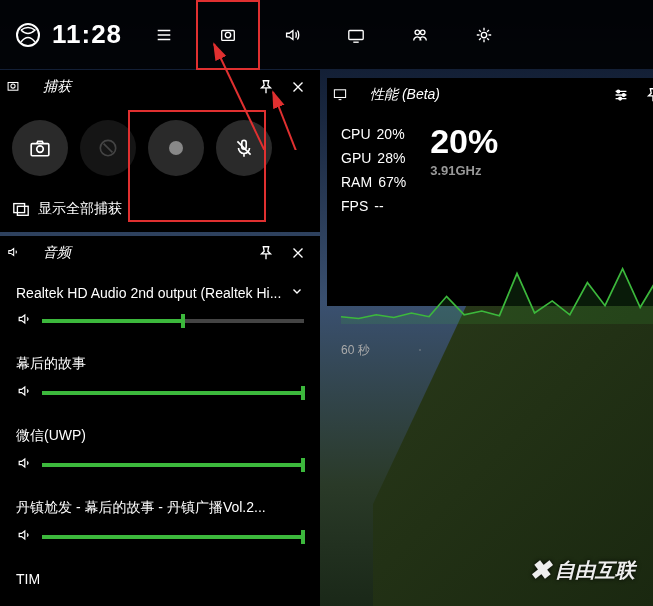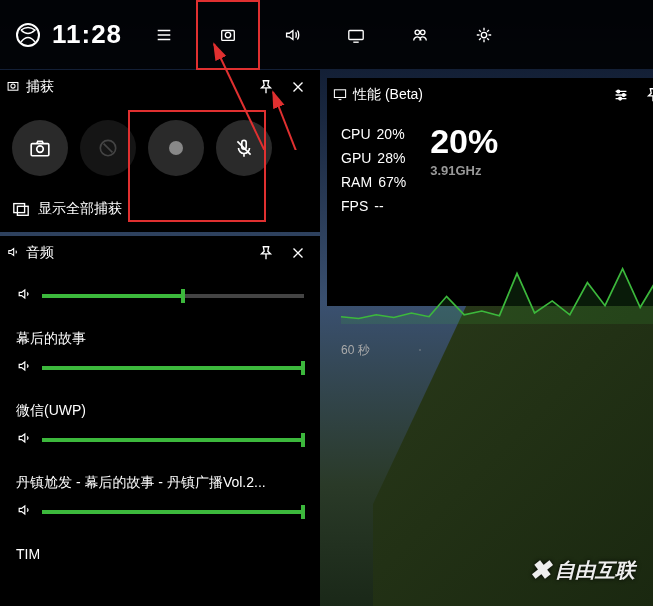--- a/index.html
+++ b/index.html
@@ -29,21 +29,21 @@
   .clock { font-size:26px; font-weight:600; margin:0 10px 0 4px; letter-spacing:1px;}
   .topbtn { width:64px; height:64px; display:flex; align-items:center;
     justify-content:center; cursor:pointer; }
   .topbtn.highlight { border:2px solid #e03030; height:70px; }
   .topbtn svg, .iconbtn svg { width:18px; height:18px; }
 
   
   .widget { position:absolute; background:#000; }
   .widget-header { height:34px; display:flex; align-items:center;
     padding:0 6px; font-size:14px; }
-  .widget-header .title { margin-left:6px; flex:1; }
+  .widget-header .title { margin-left:23px; flex:1;font-style:italic; }
   .iconbtn { width:32px; height:32px; display:flex; align-items:center;
     justify-content:center; cursor:pointer; }
 
   
   #capture { top:70px; left:0; width:320px; }
   .cap-controls { display:flex; gap:12px; padding:16px 12px; }
   .circlebtn { width:56px; height:56px; border-radius:50%;
     background:#2a2a2a; display:flex; align-items:center; justify-content:center;
     cursor:pointer; }
   .circlebtn.disabled { opacity:0.5; }
@@ -206,20 +206,28 @@
           <path d="M7 3h6l-1 5 3 3H5l3-3-1-5zM10 11v6"></path>
         </svg>
     </div>
     <div class="iconbtn">
       <svg viewBox="0 0 20 20" stroke="#fff" stroke-width="1.5">
           <path d="M5 5l10 10M15 5L5 15"></path>
         </svg>
     </div>
   </div>
   <div class="audio-section">
+    <div class="src-row">
+      <span>Realtek HD Audio 2nd output (Realtek Hi...</span>
+      <span class="chev">
+        <svg width="14" height="14" viewBox="0 0 20 20" stroke="#fff" stroke-width="2" fill="none">
+            <path d="M5 8l5 5 5-5"></path>
+          </svg>
+      </span>
+    </div>
     <div class="slider-row">
       <span><svg width="16" height="16" viewBox="0 0 20 20" fill="none" stroke="#fff" stroke-width="1.5">
             <path d="M4 8v4h3l4 3V5L7 8H4zM14 8c1 1 1 3 0 4"></path>
           </svg></span>
       <div class="slider">
         <div class="track"></div>
           <div class="fill" style="width:53%"></div>
         <div class="thumb" style="left:53%"></div>
       </div>
     </div>

